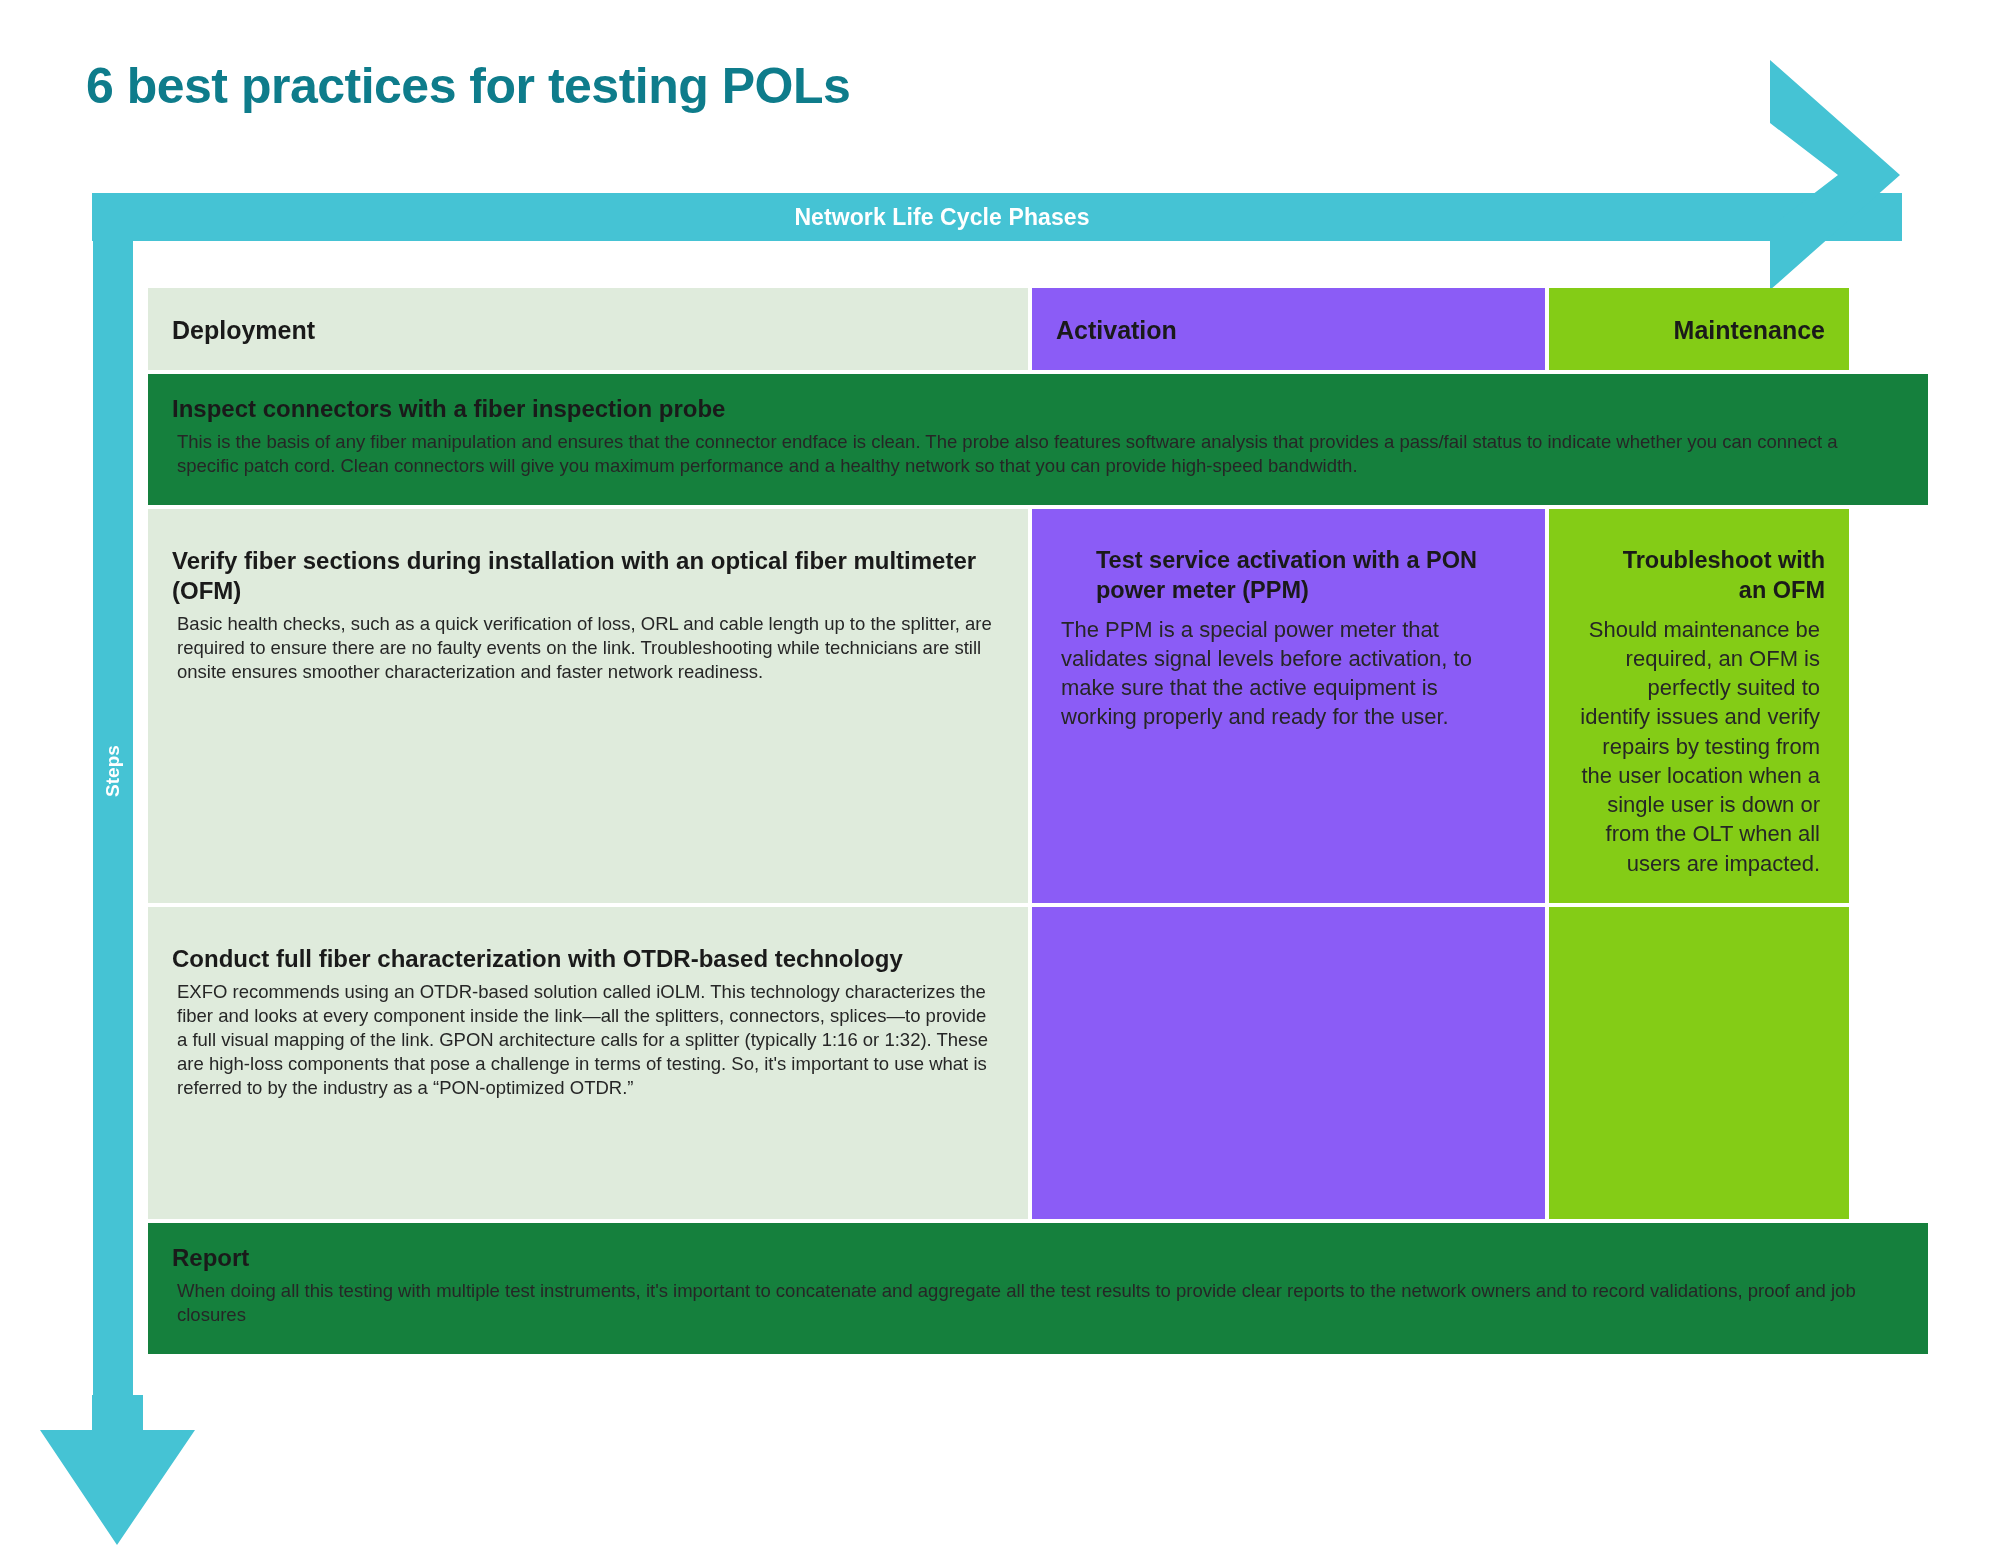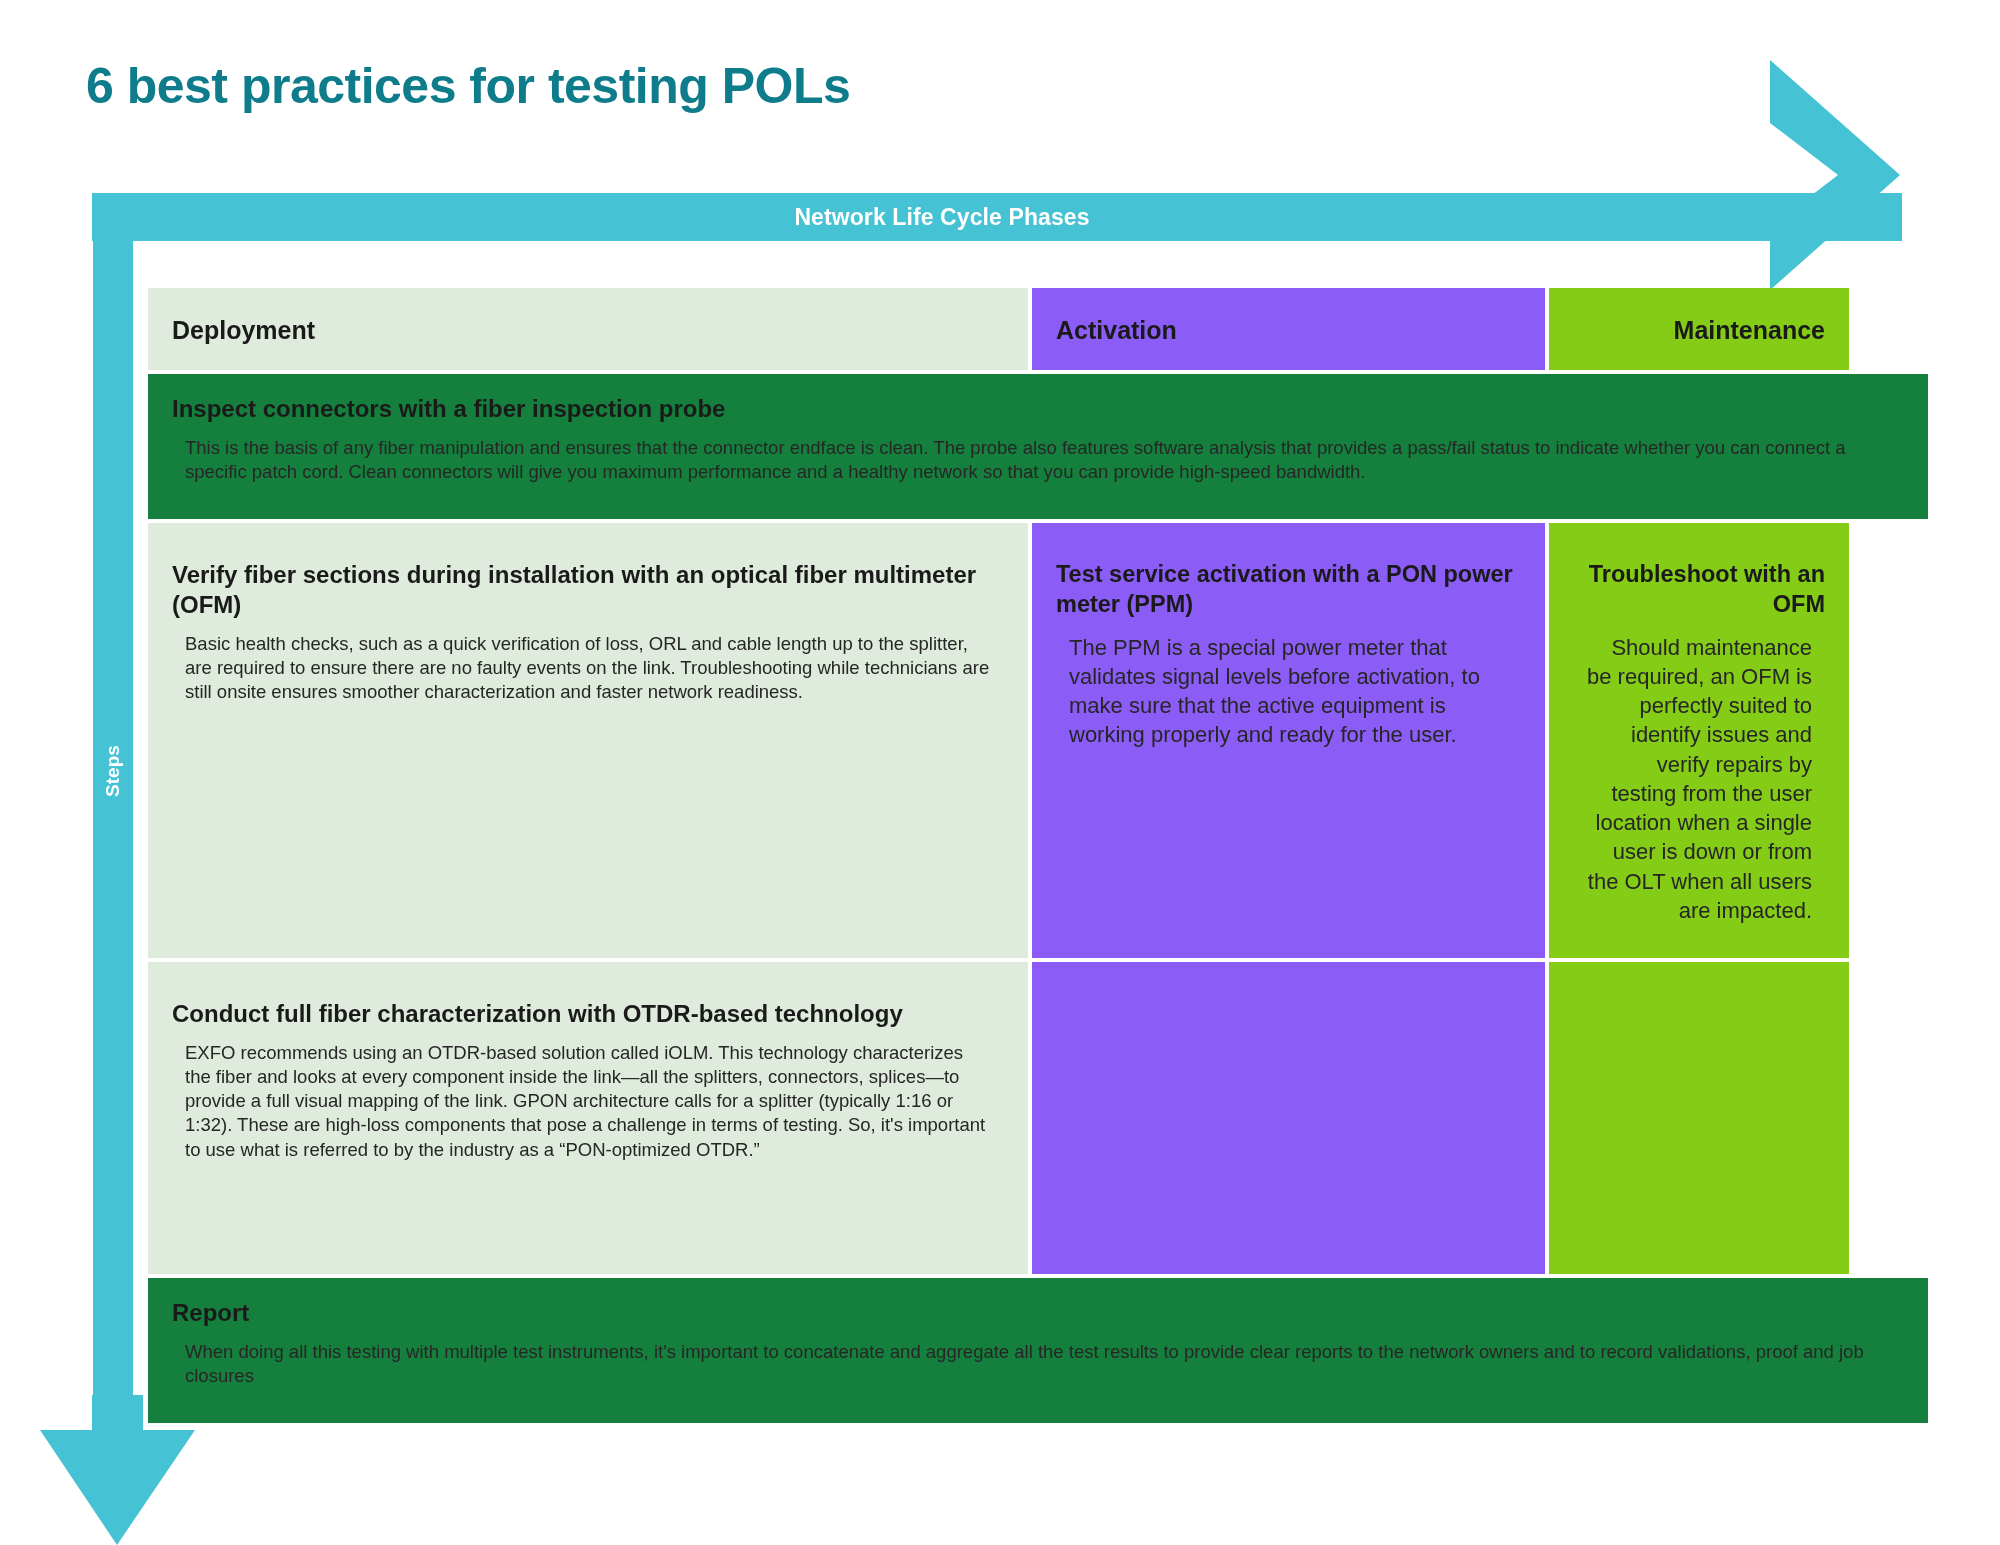--- a/index.html
+++ b/index.html
@@ -144,30 +144,30 @@
 
   .cell h3 {
     margin: 0 0 7px 0;
     font-size: 24px;
     font-weight: 700;
     line-height: 1.22;
     color: #1a1a1a;
     font-family: "Liberation Sans", sans-serif;
   }
   .cell p {
-    margin: 13px;
+    margin: 5px;
     font-size: 18.5px;
     line-height: 1.30;
     color: #262626;
     font-family: "Liberation Sans", sans-serif;
   }
 
   
   .col-activation h3,
-  .col-maintenance h3 { font-size: 23.5px; line-height: 1.26; margin-bottom: 9px; }
+  .col-maintenance h3 { font-size: 23.5px; line-height: 1.26; margin-bottom: 9px; margin-left: 40px; }
   .col-activation p,
   .col-maintenance p { font-size: 22px; line-height: 1.33; }
 
   .row-main .col-deployment { min-height: 0; }
   .row-main-1 .cell { min-height: 252px; }
   .row-main-2 .col-deployment { min-height: 312px; }
 </style>
 </head>
 <body>
 

